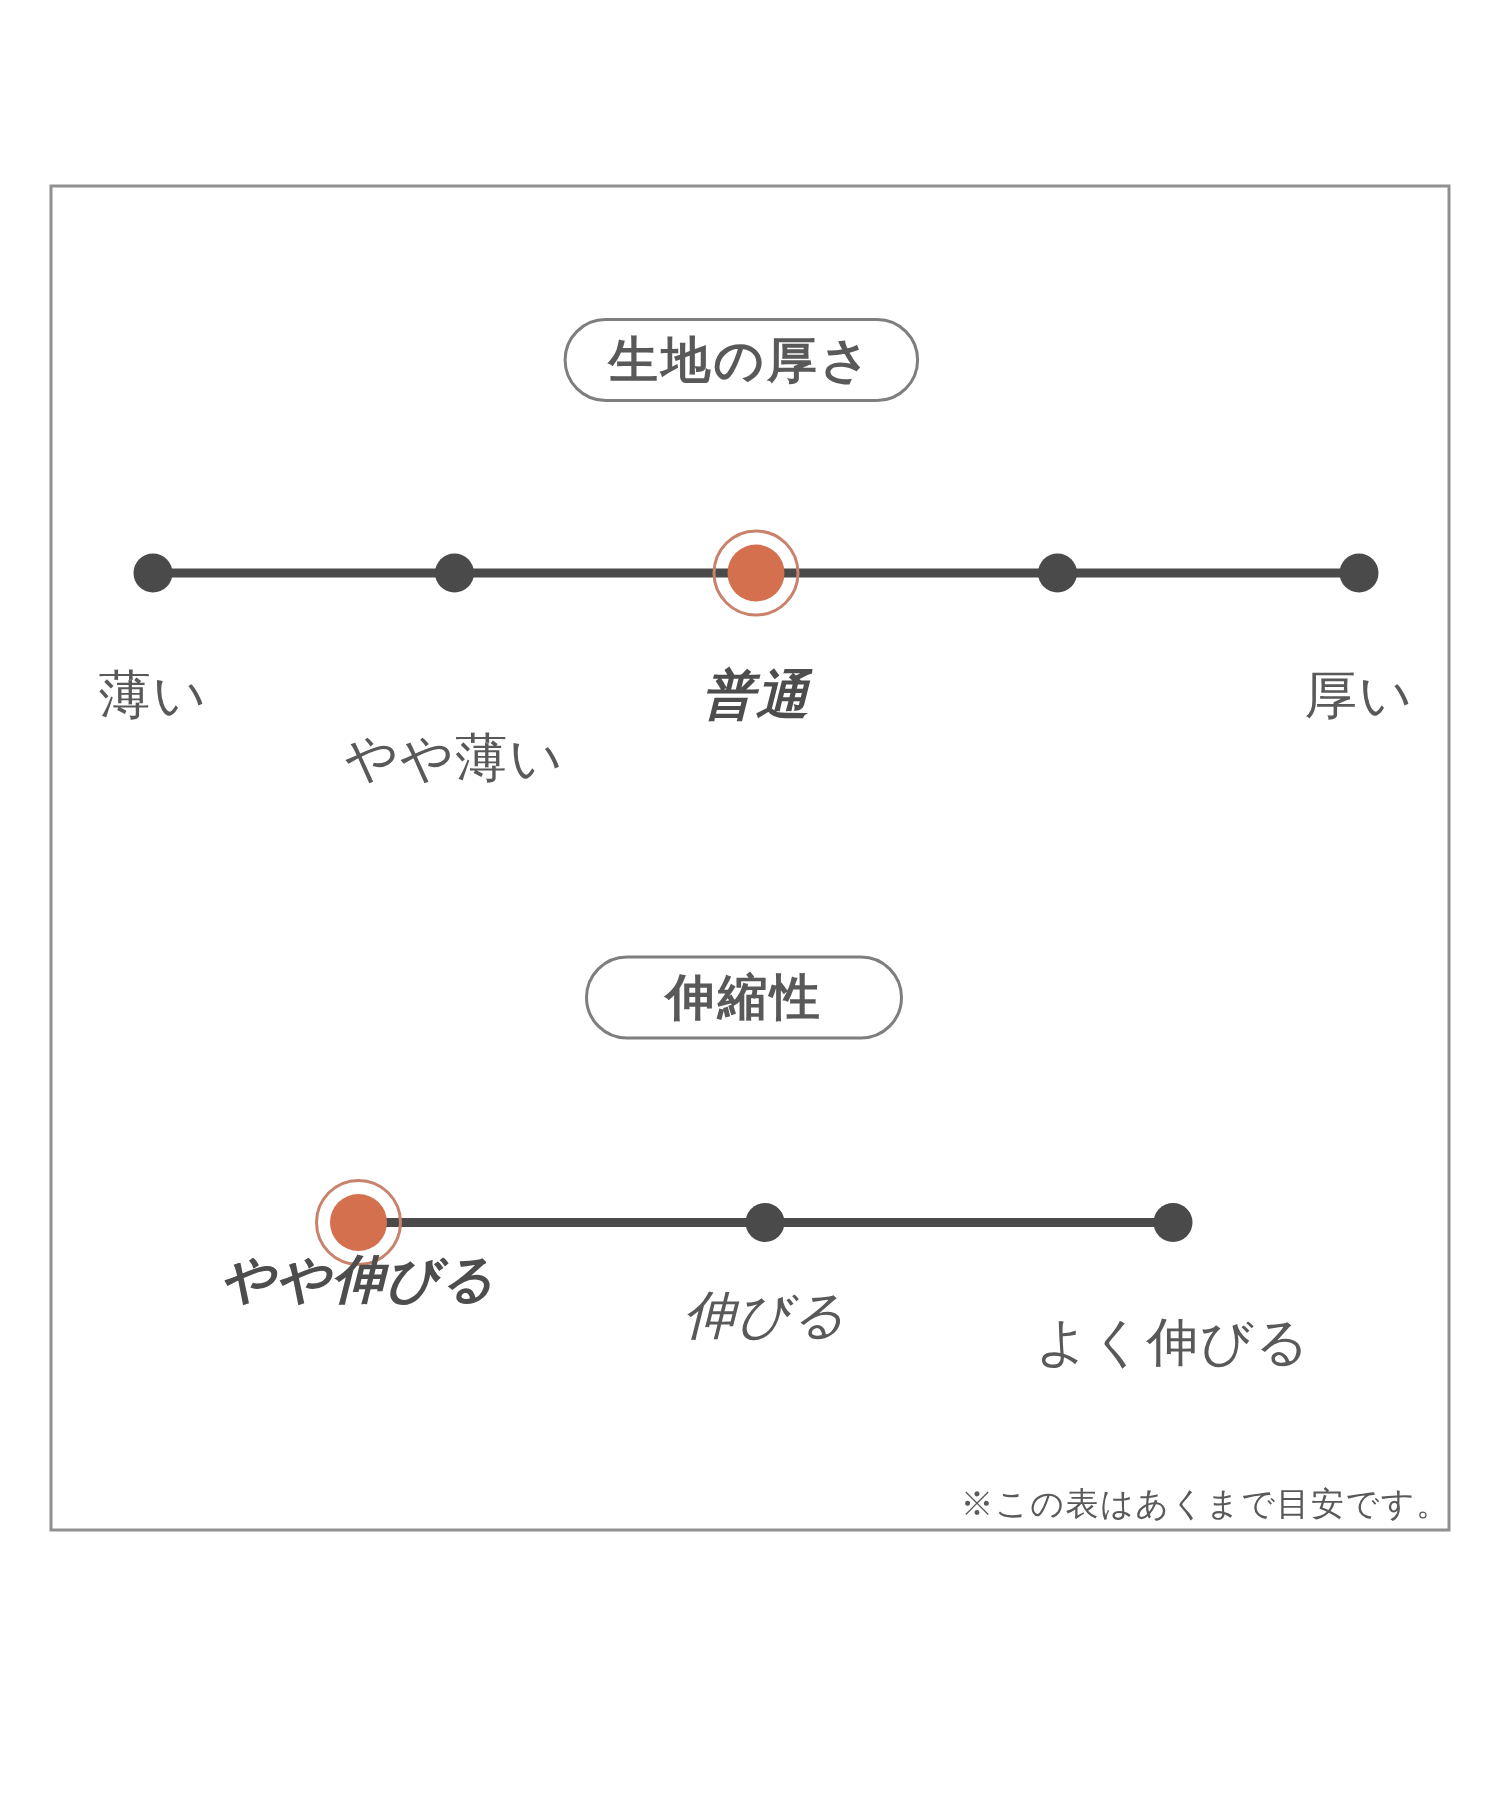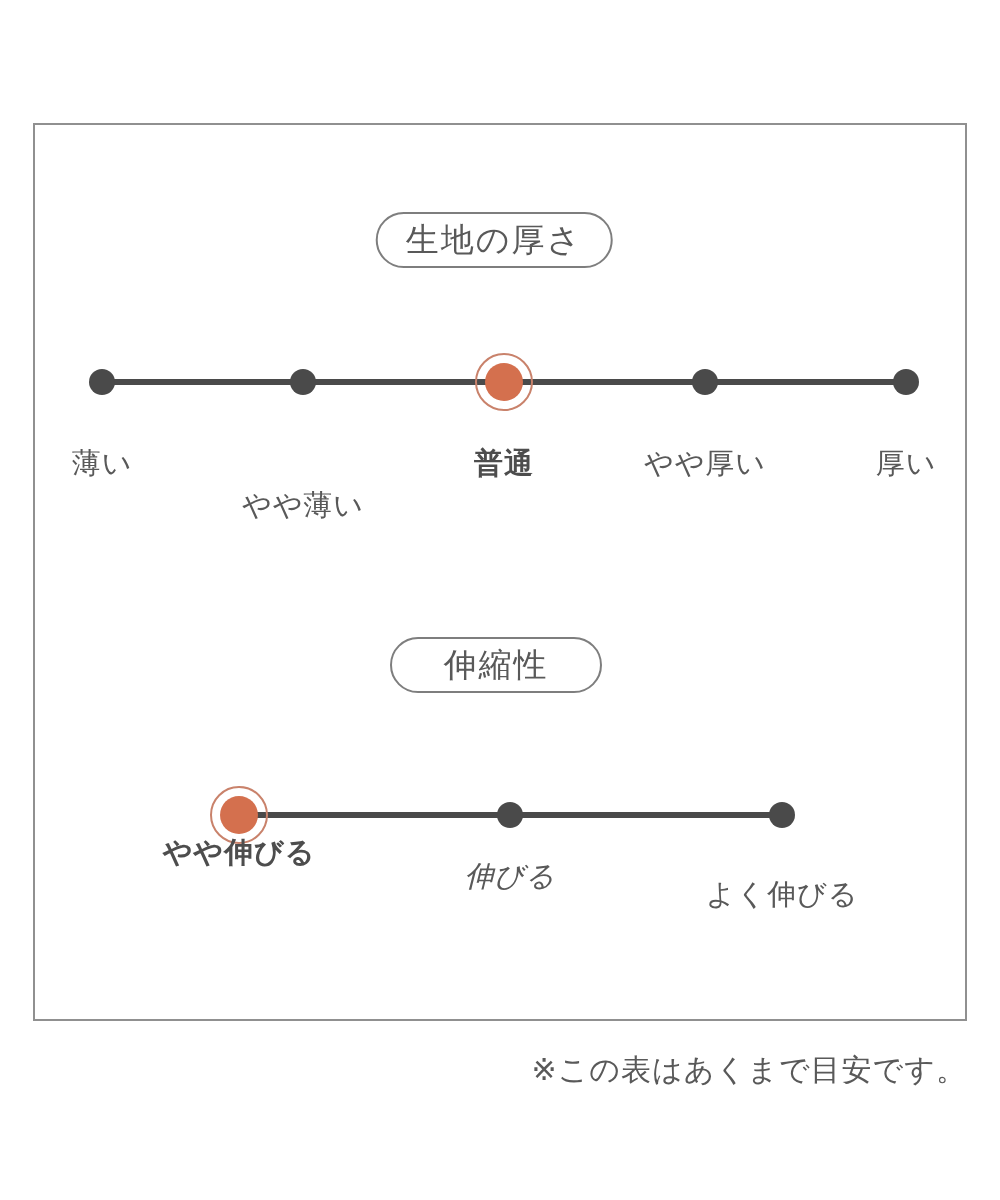--- a/index.html
+++ b/index.html
@@ -35,20 +35,21 @@
     border-radius: 28px;
     display: flex;
     align-items: center;
     justify-content: center;
     padding: 0 28px;
     font-size: 33px;
     letter-spacing: 2px;
     color: var(--text, #595959);
     background: #ffffff;
     white-space: nowrap;
+    font-weight: bold;
   }
   .track {
     position: absolute;
     height: 6px;
     background: var(--track, #4a4a4a);
     border-radius: 3px;
   }
   .dot {
     position: absolute;
     width: 26px;
@@ -68,37 +69,39 @@
     left: -10px;
     top: -10px;
     right: -10px;
     bottom: -10px;
     border: 2px solid var(--accent_ring, #c9826b);
     border-radius: 50%;
   }
   .opt-label {
     position: absolute;
     transform: translate(-50%, -50%);
-    font-size: 29px;
+    font-size: 35px;
     color: var(--text, #595959);
     white-space: nowrap;
     letter-spacing: 1px;
   }
   .opt-label.selected {
     font-weight: bold;
     color: #4d4d4d;
+    font-style: italic;
   }
   .footnote {
     position: absolute;
     right: 33px;
-    top: 1050px;
-    font-size: 30px;
+    top: 988px;
+    font-size: 22px;
     letter-spacing: 1px;
     color: var(--text, #565656);
     white-space: nowrap;
+    font-family: Liberation Serif, serif;
   }
 </style>
 </head>
 <body>
 
 <div class="canvas">
   <div class="panel">
 
     <div class="pill" style="left:459px; top:115px;">
       <span>生地の厚さ</span>
@@ -107,21 +110,20 @@
     <div class="track" style="left:67px; top:254px; width:804px;"></div>
     <div class="dot" style="left:67px;  top:257px;"></div>
     <div class="dot" style="left:268px; top:257px;"></div>
     <div class="dot selected" style="left:469px; top:257px;"></div>
     <div class="dot" style="left:670px; top:257px;"></div>
     <div class="dot" style="left:871px; top:257px;"></div>
 
     <div class="opt-label" style="left:67px;  top:339px;">薄い</div>
     <div class="opt-label" style="left:268px; top:339px;margin-top:42px;">やや薄い</div>
     <div class="opt-label selected" style="left:469px; top:339px;">普通</div>
-    <div class="opt-label" style="left:670px; top:339px;">やや厚い</div>
     <div class="opt-label" style="left:871px; top:339px;">厚い</div>
 
     <div class="pill" style="left:461px; top:540px;">
       <span>伸縮性</span>
     </div>
 
     <div class="track" style="left:204px; top:687px; width:543px;"></div>
     <div class="dot selected" style="left:204px; top:690px;"></div>
     <div class="dot" style="left:475px; top:690px;"></div>
     <div class="dot" style="left:747px; top:690px;"></div>

